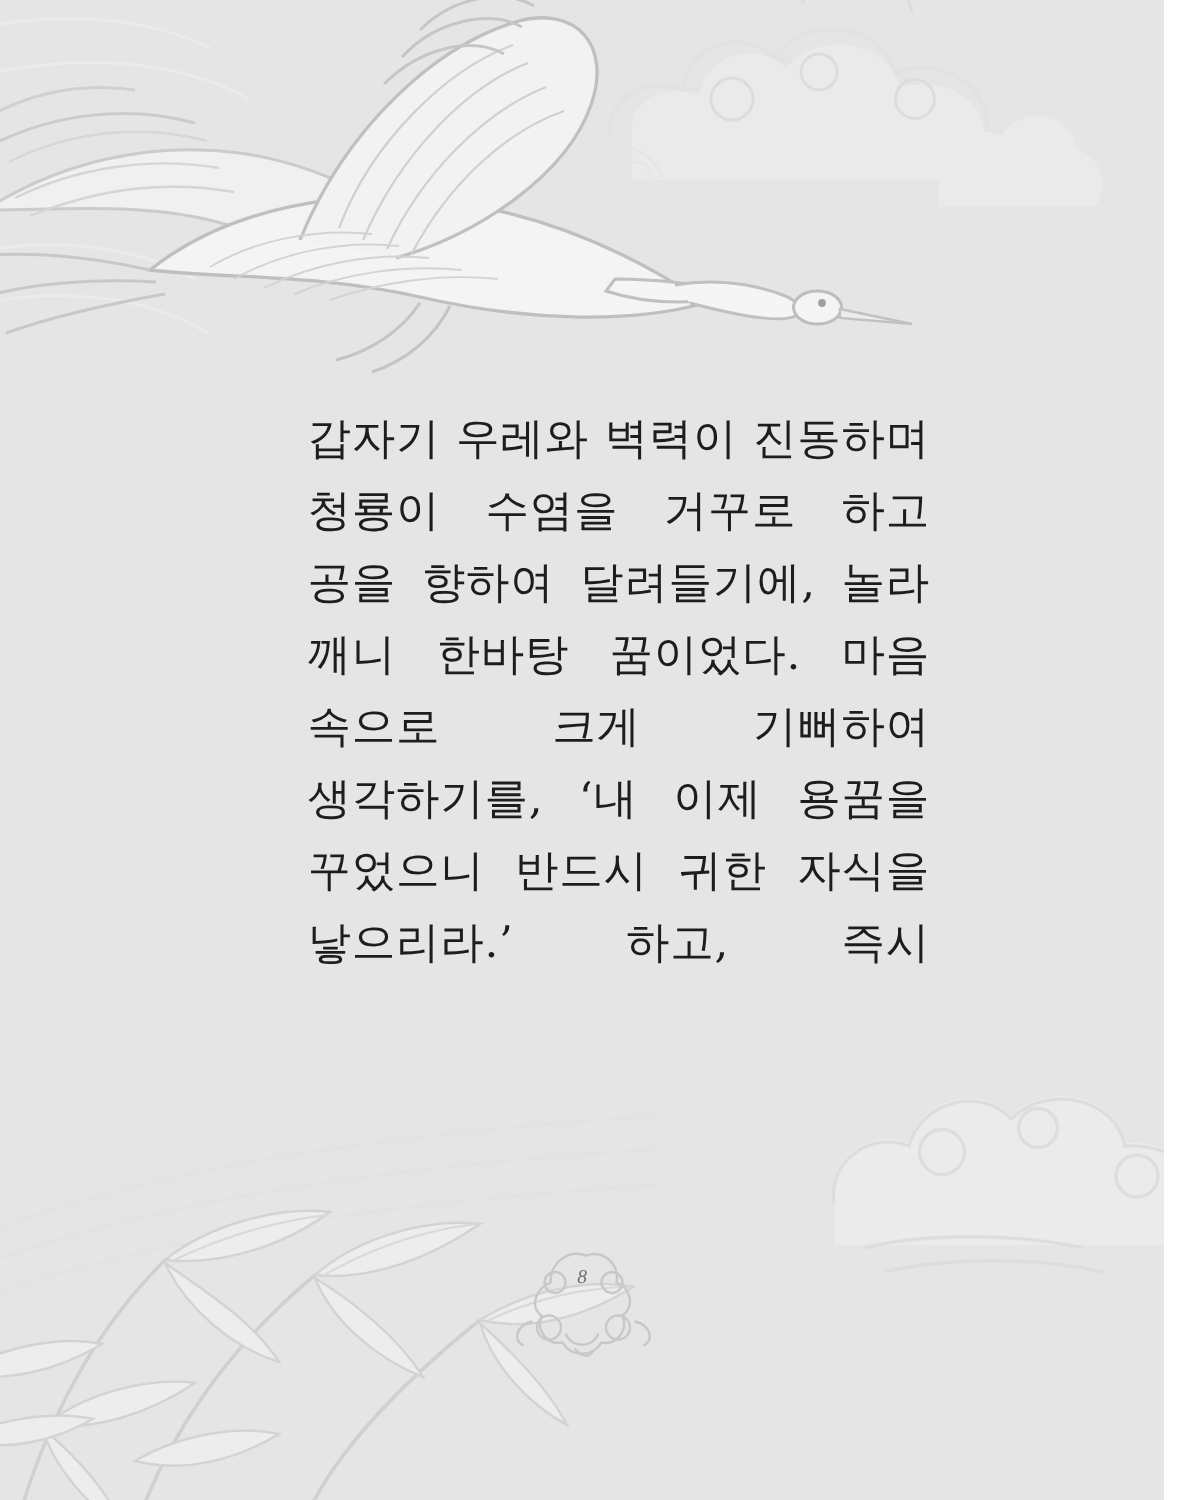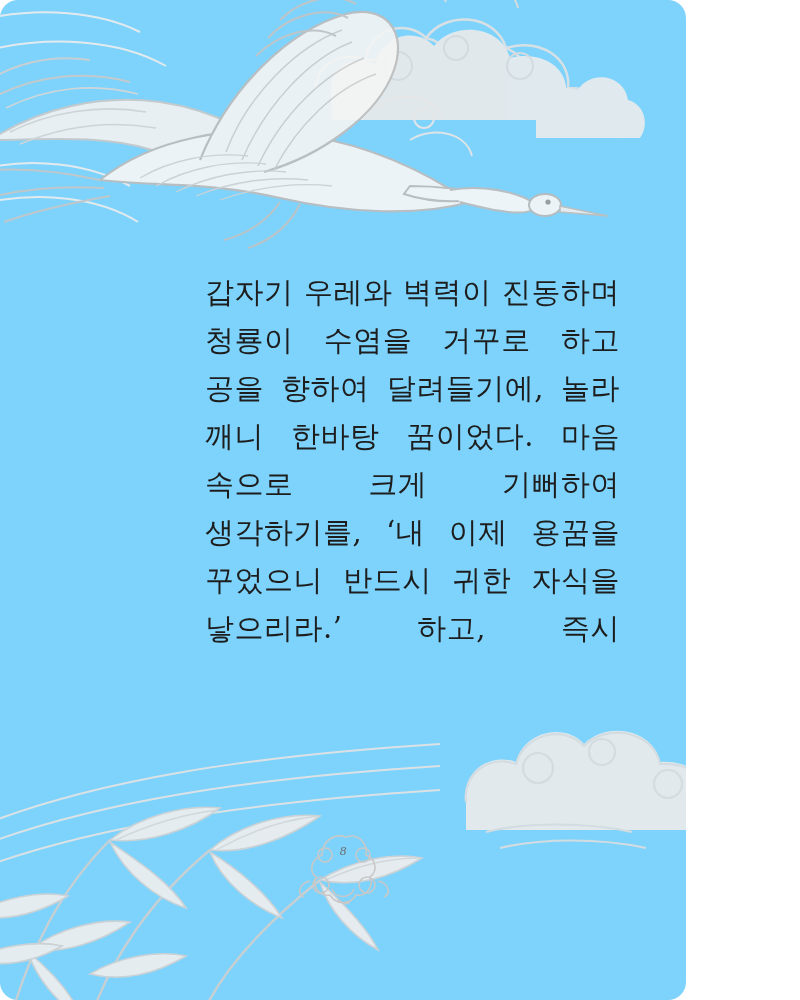--- a/index.html
+++ b/index.html
@@ -11,25 +11,24 @@
     width: 800px;
     height: 1000px;
     position: relative;
     overflow: hidden;
     font-family: "Liberation Serif", serif;
   }
 
   .page {
     position: absolute;
     inset: 0;
-    width: 686px;
+    width: 776px;
     height: 1000px;
-    background: #7dd3fc;
+    background: #e5e5e5;
     overflow: hidden;
-    border-radius: 18px;
   }
 
   
   .art-layer {
     position: absolute;
     inset: 0;
     pointer-events: none;
   }
   .art-top {
     position: absolute;

